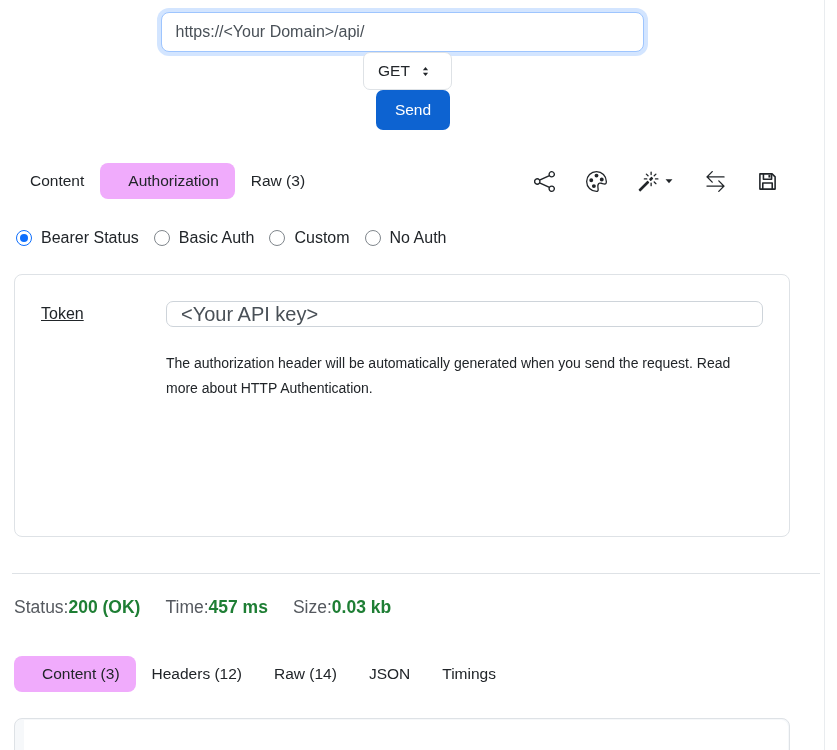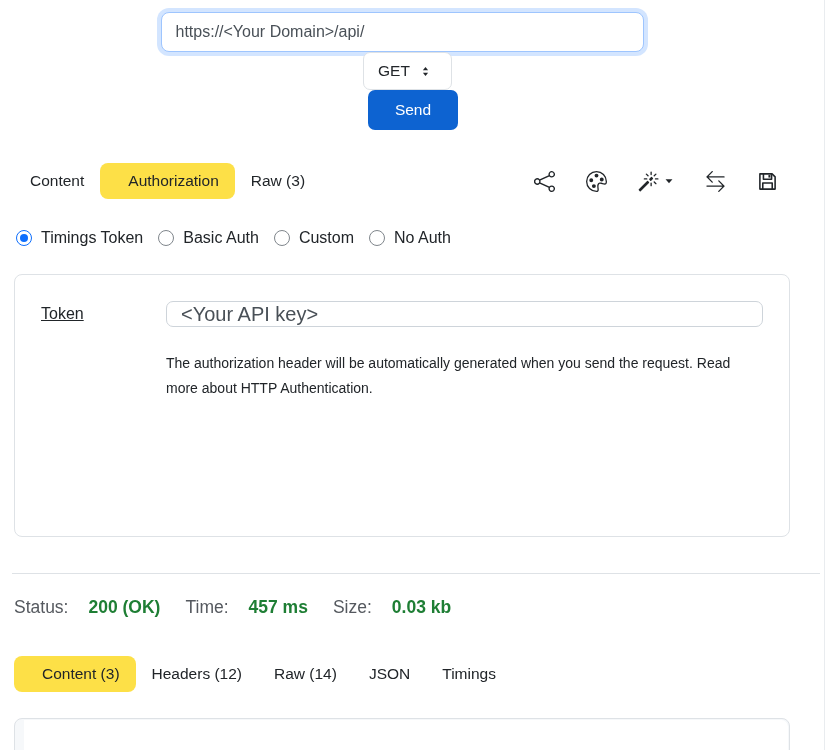--- a/index.html
+++ b/index.html
@@ -14,29 +14,29 @@
   .request-bar { display:flex; align-items:center;flex-direction:column; }
   .url-input { width:483px; height:40px; border:1px solid #9ec5fe; border-radius:8px;
                box-shadow:0 0 0 4px rgba(13,110,253,.18); padding:0 14px; font-size:16px;
                color:#495057; outline:none; font-family:"Liberation Sans", sans-serif; }
   .select-box { height:38px; background:#fff; border:1px solid #dee2e6; border-radius:7px;
                 display:flex; align-items:center; justify-content:space-between;
                 padding:0 19px 0 14px; font-size:15.5px; color:#212529; cursor:pointer; }
   .select-get { width:89px; margin-left:11px; }
   .select-region { width:70px; margin-left:11px; }
   .updown-icon svg { display:block; }
-  .send-btn { width:90px; height:40px; margin-left:22px; background:#0d63d1; border:none;
+  .send-btn { width:74px; height:40px; margin-left:22px; background:#0d63d1; border:none;
               border-radius:7px; color:#fff; font-size:15.5px; cursor:pointer;
               font-family:"Liberation Sans", sans-serif; }
 
   
   .tabs-row { display:flex; align-items:center; margin-top:33px; }
   .tab { padding:8px 16px; font-size:15.5px; border-radius:8px; color:#212529; cursor:pointer;
          line-height:20px; white-space:nowrap; }
-  .tab.active { background:#fde047;padding-left:28px; }
+  .tab.active { background:#f0abfc;padding-left:28px; }
   .toolbar { margin-left:auto; display:flex; align-items:center; gap:31px; padding-right:12px; }
   .icon-btn { background:none; border:none; cursor:pointer; color:#212529; display:flex;
               align-items:center; gap:5px; padding:0; }
   .icon-btn svg { display:block; }
 
   
   .auth-options { display:flex; align-items:center; margin-top:30px; gap:15px; padding-left:2px; }
   .radio-option { display:flex; align-items:center; gap:9px; font-size:16px; cursor:pointer; }
   .radio-circle { width:16px; height:16px; border-radius:50%; border:1px solid #80868c;
                   background:#fff; position:relative; flex:none; }
@@ -53,21 +53,21 @@
                  padding:0 14px; font-size:20px; color:#495057; outline:none;
                  font-family:"Liberation Sans", sans-serif; }
   .auth-help { margin-left:125px; margin-top:24px; width:592px; font-size:14px;
                line-height:25px; color:#212529; }
 
   
   .divider { margin-top:36px; margin-left:-2px; width:808px; height:1px; background:#dee2e6; border:none; }
 
   
   .response-summary { margin-top:23px; display:flex; align-items:baseline; font-size:17.5px; }
-  .summary-group { display:flex; align-items:baseline; gap:20px; }
+  .summary-group { display:flex; align-items:baseline; gap:0; }
   .summary-group + .summary-group { margin-left:25px; }
   .summary-label { color:#55595f; }
   .summary-value { color:#1e7e34; font-weight:700; }
 
   
   .response-tabs { display:flex; align-items:center; margin-top:38px; }
 
   
   .code-block { margin-top:26px; border:1px solid #dee2e6; border-radius:8px; background:#f6f8fa;
                 height:130px; overflow:hidden; }
@@ -148,21 +148,21 @@
             <path d="M4.4 13.8V9.2h7.2v4.6"></path>
           </svg>
         </span>
       </button>
     </div>
   </div>
 
   <div class="auth-options">
     <label class="radio-option">
       <span class="radio-circle checked"></span>
-      <span>Timings Token</span>
+      <span>Bearer Status</span>
     </label>
     <label class="radio-option">
       <span class="radio-circle"></span>
       <span>Basic Auth</span>
     </label>
     <label class="radio-option">
       <span class="radio-circle"></span>
       <span>Custom</span>
     </label>
     <label class="radio-option">

